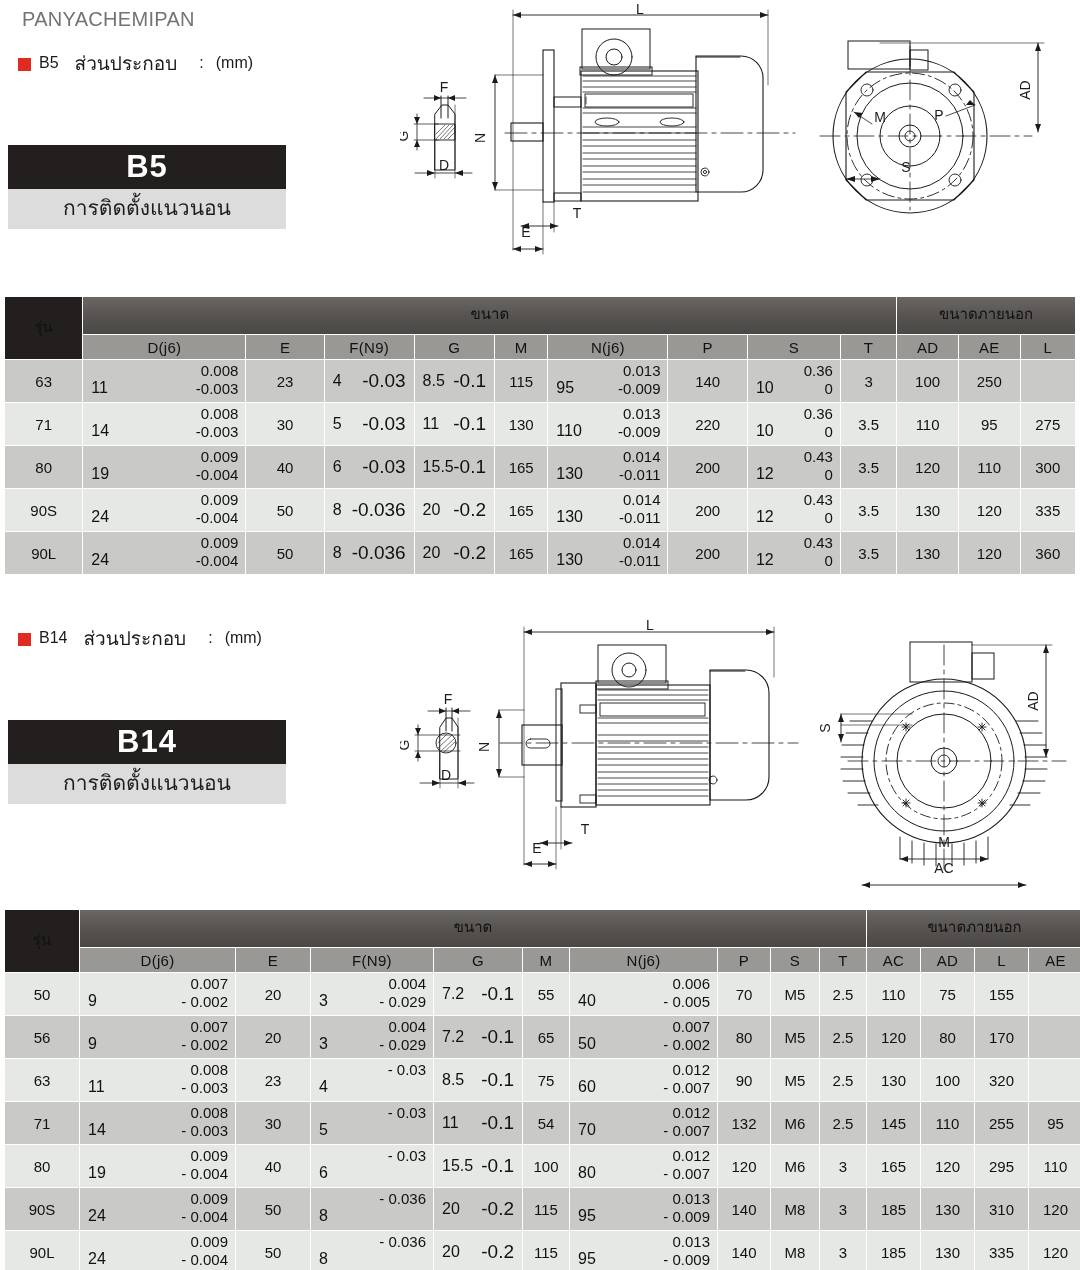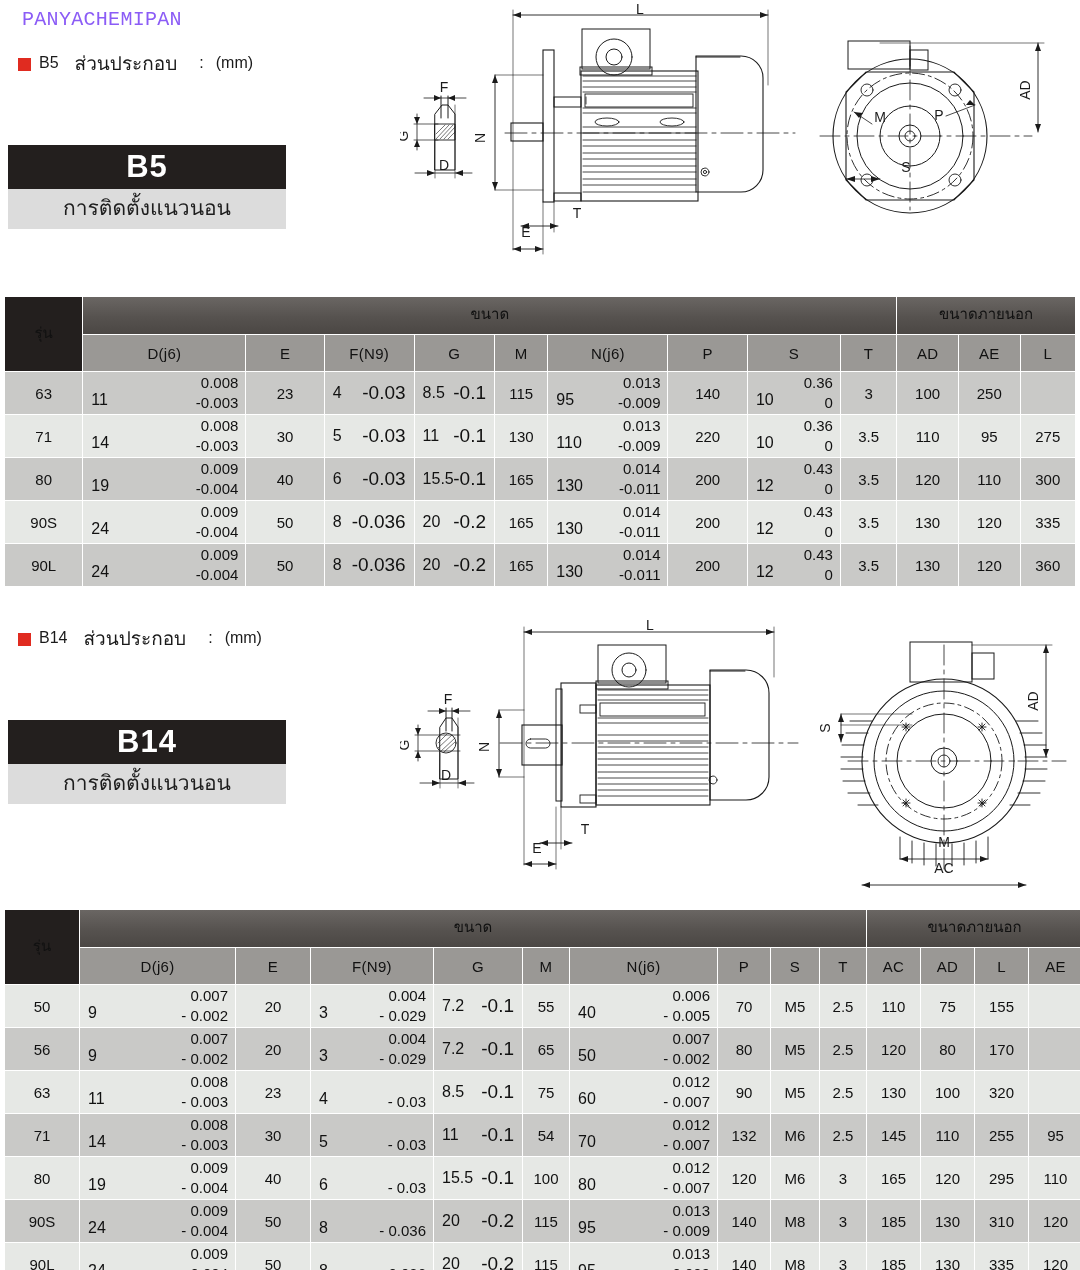--- a/index.html
+++ b/index.html
@@ -16,22 +16,21 @@
     overflow: hidden;
   }
 
   
   .brand {
     position: absolute;
     left: 22px;
     top: 8px;
     font-size: 20px;
     letter-spacing: 0.3px;
-    color: #8b5cf6;
-    font-family: Liberation Mono, monospace;
+    color: #737373;
   }
   .sect-line {
     position: absolute;
     display: flex;
     align-items: center;
     gap: 8px;
     font-size: 17px;
     color: #1a1a1a;
     white-space: nowrap;
   }
@@ -107,21 +106,21 @@
     color: #ffffff;
     font-size: 21px;
     height: 34px;
     padding-bottom: 3px !important;
   }
   .hdr-col {
     background: #9a9895;
     color: #ffffff;
     font-size: 15px;
     font-weight: bold;
-    height: 36px;
+    height: 24px;
     letter-spacing: 0.3px;
   }
   tr.row-a td { background: #c9c9c7; }
   tr.row-b td { background: #e6e8e5; }
   .spec-table tbody td { height: 42px; }
 
   
   .tol-cell {
     position: relative;
     height: 42px;
@@ -132,21 +131,21 @@
     bottom: 5px;
     font-size: 16px;
   }
   .tol-stack {
     position: absolute;
     right: 7px;
     top: 2px;
     bottom: 2px;
     display: flex;
     flex-direction: column;
-    justify-content: space-between;
+    justify-content: flex-start;
     line-height: 1.18;
     font-size: 15px;
     text-align: right;
   }
   
   .pair-cell {
     position: relative;
     height: 42px;
   }
   .pair-l {

